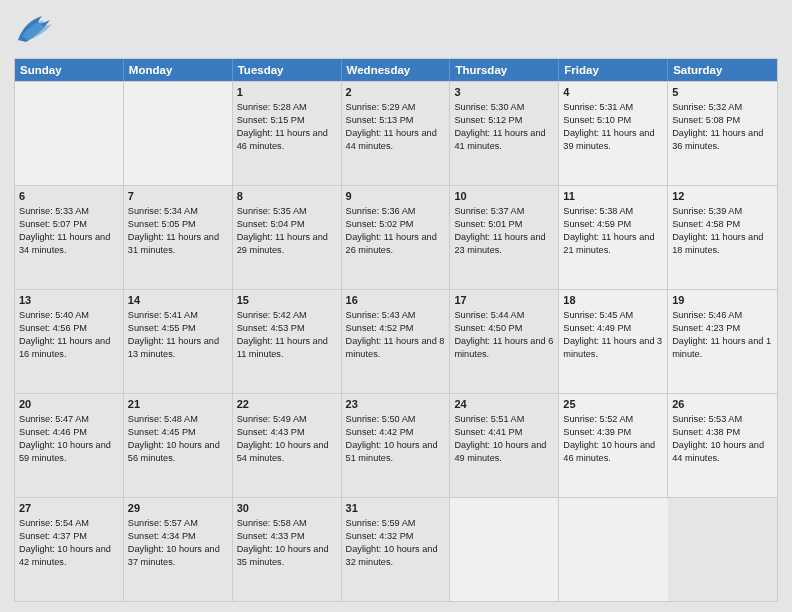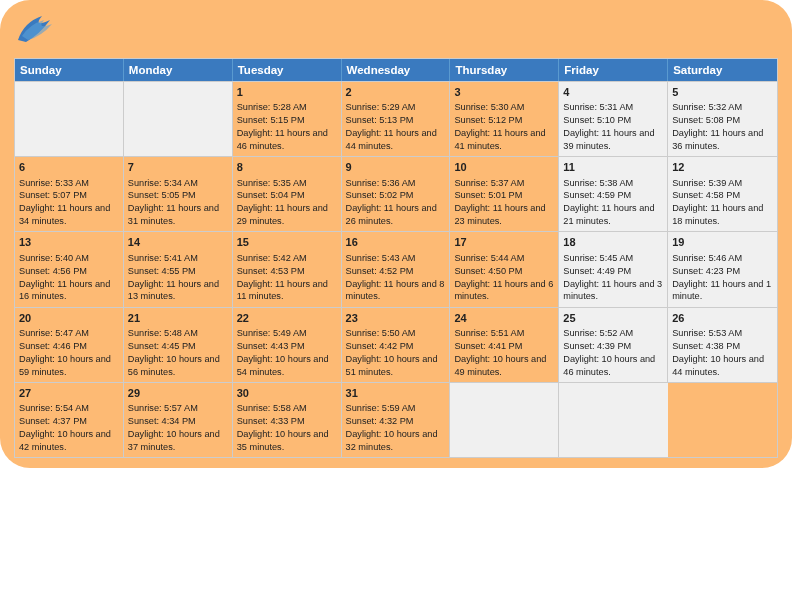--- a/index.html
+++ b/index.html
@@ -5,26 +5,25 @@
     * { box-sizing: border-box; margin: 0; padding: 0; }
     body {
       font-family: Arial, sans-serif;
       background: #fff;
       width: 792px;
       height: 612px;
       overflow: hidden;
     }
     .page {
       width: 792px;
-      height: 468px;
-      background: #fdba74;
+      height: 612px;
+      background: #e5e5e5;
       display: flex;
       flex-direction: column;
       padding: 10px 14px 10px 14px;
-      border-radius: 30px;
     }
     .header {
       display: flex;
       justify-content: space-between;
       align-items: flex-start;
       margin-bottom: 8px;
     }
     .title-block {
       text-align: right;
     }

